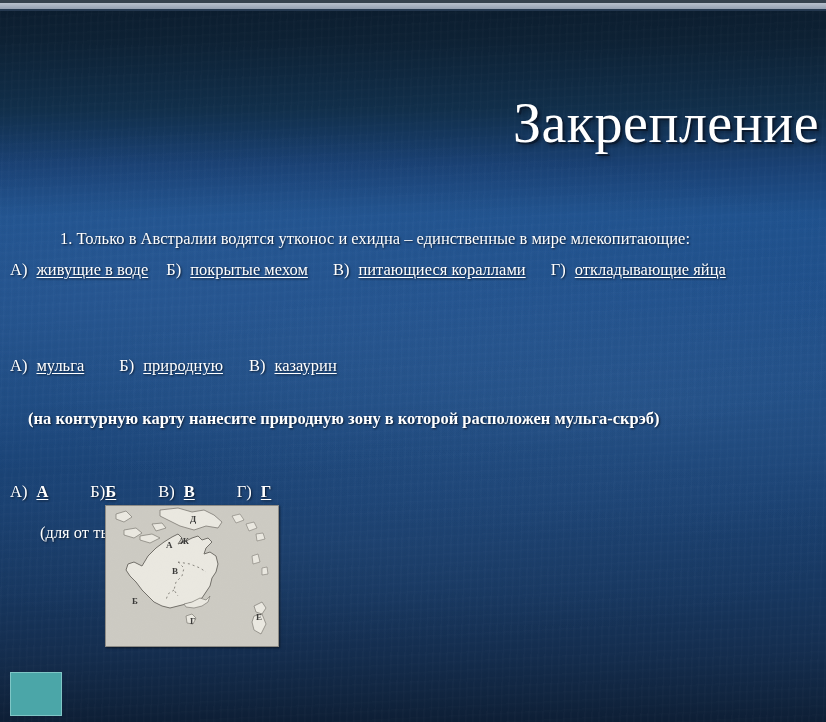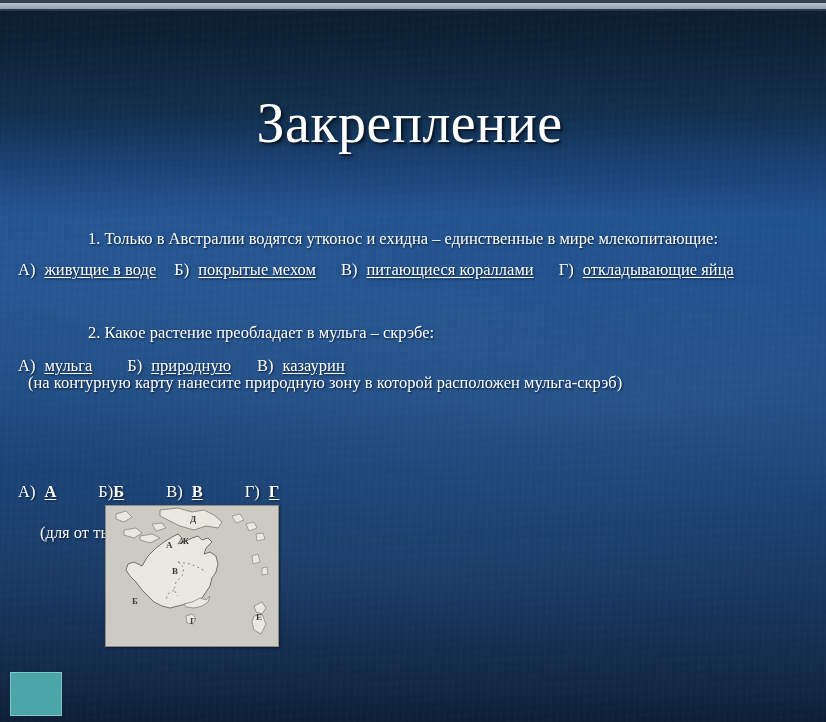--- a/index.html
+++ b/index.html
@@ -76,43 +76,43 @@
     height: 2px;
     background: #24384f;
   }
 
   
   #title {
     position: absolute;
     top: 92px;
     left: 0;
     width: 819px;
-    text-align: center;
+    text-align: right;
     font-size: 56px;
     line-height: 62px;
     color: #ffffff;
     letter-spacing: 0.5px;
     text-shadow:
       2px 2px 0px rgba(10,25,45,0.85),
       3px 3px 4px rgba(5,15,30,0.55);
     white-space: nowrap;
   }
 
   
   .qblock { position: absolute; left: 0; width: 826px; color: #ffffff; }
 
   .qline {
     font-size: 16.5px;
     line-height: 22px;
     color: #ffffff;
     text-shadow: 1px 1px 2px rgba(6,18,34,0.85);
     white-space: nowrap;
   }
-  .qprompt { padding-left: 88px; }
-  .qanswers { padding-left: 18px; }
+  .qprompt { padding-left: 60px; }
+  .qanswers { padding-left: 10px; }
   .qnote { padding-left: 40px; }
 
   .u { text-decoration: underline; text-underline-offset: 2px; }
   .b { font-weight: bold; }
   .sp { display: inline-block; width: 16px; }
   .sp-sm { display: inline-block; width: 9px; }
   .sp-lg { display: inline-block; width: 26px; }
 
   
   #map {
@@ -156,29 +156,26 @@
 
   <div class="qblock" style="top:228px;">
     <div class="qline qprompt">1. Только в Австралии водятся утконос и ехидна – единственные в мире млекопитающие:</div>
   </div>
   <div class="qblock" style="top:259px;">
     <div class="qline qanswers">
       <span>А)</span><span class="sp-sm"></span><span class="u">живущие в воде</span><span class="u sp-sm"></span><span class="sp-sm"></span><span>Б)</span><span class="sp-sm"></span><span class="u">покрытые мехом</span><span class="u sp"></span><span class="sp-sm"></span><span>В)</span><span class="sp-sm"></span><span class="u">питающиеся кораллами</span><span class="u sp"></span><span class="sp-sm"></span><span>Г)</span><span class="sp-sm"></span><span class="u">откладывающие яйца</span>
     </div>
   </div>
 
-  <div class="qblock" style="top:322px;">
-    <div class="qline qprompt">2.  Какое растение преобладает в мульга – скрэбе:</div>
-  </div>
   <div class="qblock" style="top:355px;">
     <div class="qline qanswers">
       <span>А)</span><span class="sp-sm"></span><span class="u">мульга</span><span class="u sp-sm"></span><span class="sp-lg"></span><span>Б)</span><span class="sp-sm"></span><span class="u">природную</span><span class="sp-lg"></span><span>В)</span><span class="sp-sm"></span><span class="u">казаурин</span>
     </div>
   </div>
-  <div class="qblock" style="top:372px;">
+  <div class="qblock" style="top:408px;font-weight:bold;">
     <div class="qline" style="padding-left:28px;">(на контурную карту нанесите природную зону в которой расположен мульга-скрэб)</div>
   </div>
 
   <div class="qblock" style="top:481px;">
     <div class="qline qanswers">
       <span>А)</span><span class="sp-sm"></span><span class="u b">А</span><span class="u sp"></span><span class="sp-lg"></span><span>Б)</span><span class="u b">Б</span><span class="u sp"></span><span class="sp-lg"></span><span>В)</span><span class="sp-sm"></span><span class="u b">В</span><span class="u sp"></span><span class="sp-lg"></span><span>Г)</span><span class="sp-sm"></span><span class="u b">Г</span>
     </div>
   </div>
   <div class="qblock" style="top:522px;">
     <div class="qline qnote">(для от                           ты атласа)</div>

